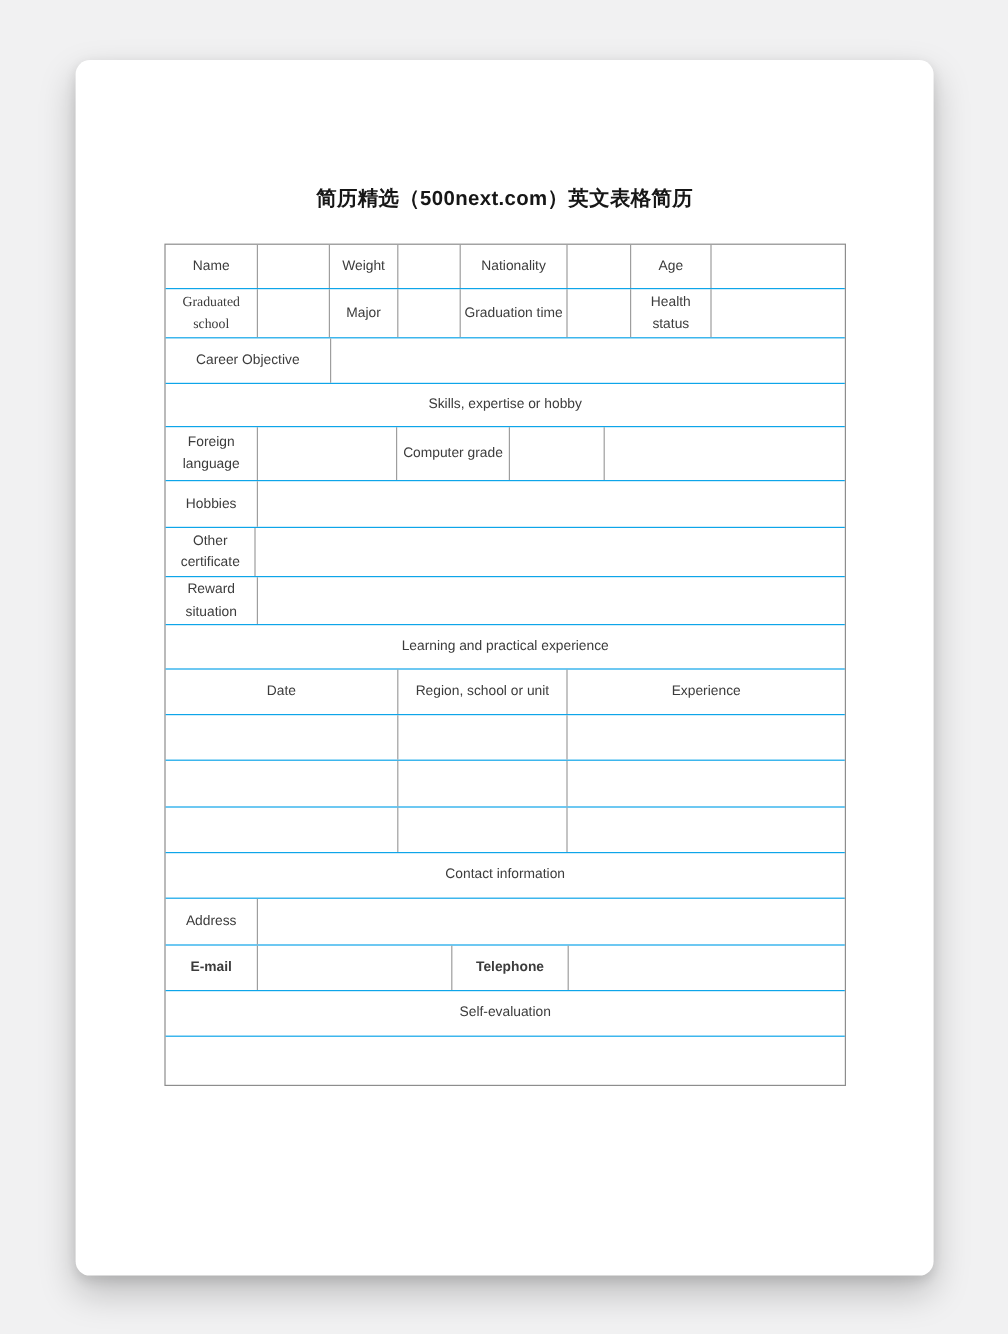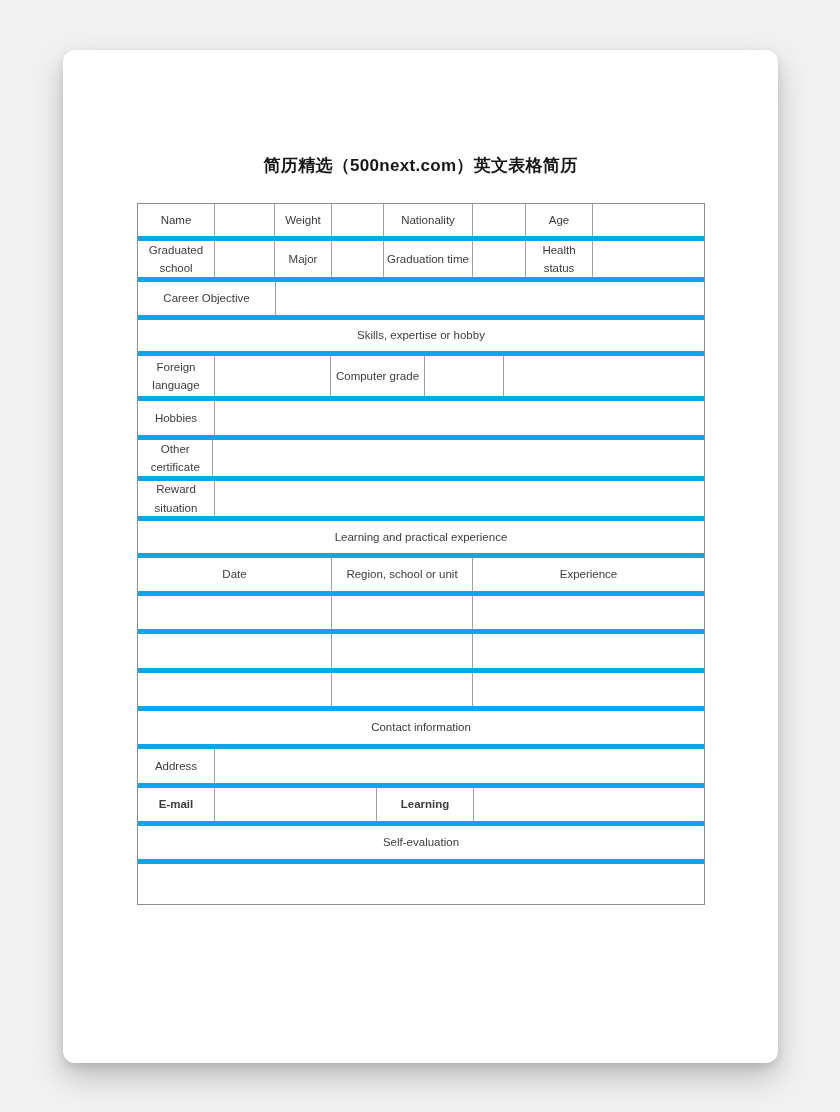--- a/index.html
+++ b/index.html
@@ -40,21 +40,21 @@
     left: 74px;
     top: 153px;
     width: 568px;
     box-sizing: border-box;
     border: 1px solid #8d8d8d;
     background: #ffffff;
   }
   .trow {
     display: flex;
     box-sizing: border-box;
-    border-bottom: 5px solid #0ea5e9;
+    border-bottom: 1px solid #0ea5e9;
   }
   .trow:last-child {
     border-bottom: none;
   }
   .tcell {
     box-sizing: border-box;
     border-right: 1px solid #9e9e9e;
     display: flex;
     align-items: center;
     justify-content: center;
@@ -80,21 +80,21 @@
         <div class="tcell label" style="width: 77px;">Name</div>
         <div class="tcell blank" style="width: 60px;"></div>
         <div class="tcell label" style="width: 57px;">Weight</div>
         <div class="tcell blank" style="width: 52px;"></div>
         <div class="tcell label" style="width: 89px;">Nationality</div>
         <div class="tcell blank" style="width: 53px;"></div>
         <div class="tcell label" style="width: 67px;">Age</div>
         <div class="tcell blank" style="width: 111px;"></div>
       </div>
       <div class="trow" style="height: 41px;">
-        <div class="tcell label" style="width: 77px;">Graduated school</div>
+        <div class="tcell label" style="width: 77px; font-family: Liberation Serif, serif;">Graduated school</div>
         <div class="tcell blank" style="width: 60px;"></div>
         <div class="tcell label" style="width: 57px;">Major</div>
         <div class="tcell blank" style="width: 52px;"></div>
         <div class="tcell label" style="width: 89px;">Graduation time</div>
         <div class="tcell blank" style="width: 53px;"></div>
         <div class="tcell label" style="width: 67px;">Health status</div>
         <div class="tcell blank" style="width: 111px;"></div>
       </div>
       <div class="trow" style="height: 38px;">
         <div class="tcell label" style="width: 138px;">Career Objective</div>
@@ -148,21 +148,21 @@
       <div class="trow" style="height: 38px;">
         <div class="tcell label" style="width: 566px;">Contact information</div>
       </div>
       <div class="trow" style="height: 39px;">
         <div class="tcell label" style="width: 77px;">Address</div>
         <div class="tcell blank" style="width: 489px;"></div>
       </div>
       <div class="trow" style="height: 38px; font-weight: bold;">
         <div class="tcell label" style="width: 77px;">E-mail</div>
         <div class="tcell blank" style="width: 162px;"></div>
-        <div class="tcell label" style="width: 97px;">Learning</div>
+        <div class="tcell label" style="width: 97px;">Telephone</div>
         <div class="tcell blank" style="width: 230px;"></div>
       </div>
       <div class="trow" style="height: 38px;">
         <div class="tcell label" style="width: 566px;">Self-evaluation</div>
       </div>
       <div class="trow" style="height: 40px;">
         <div class="tcell blank" style="width: 566px;"></div>
       </div>
     </div>
 </div>

